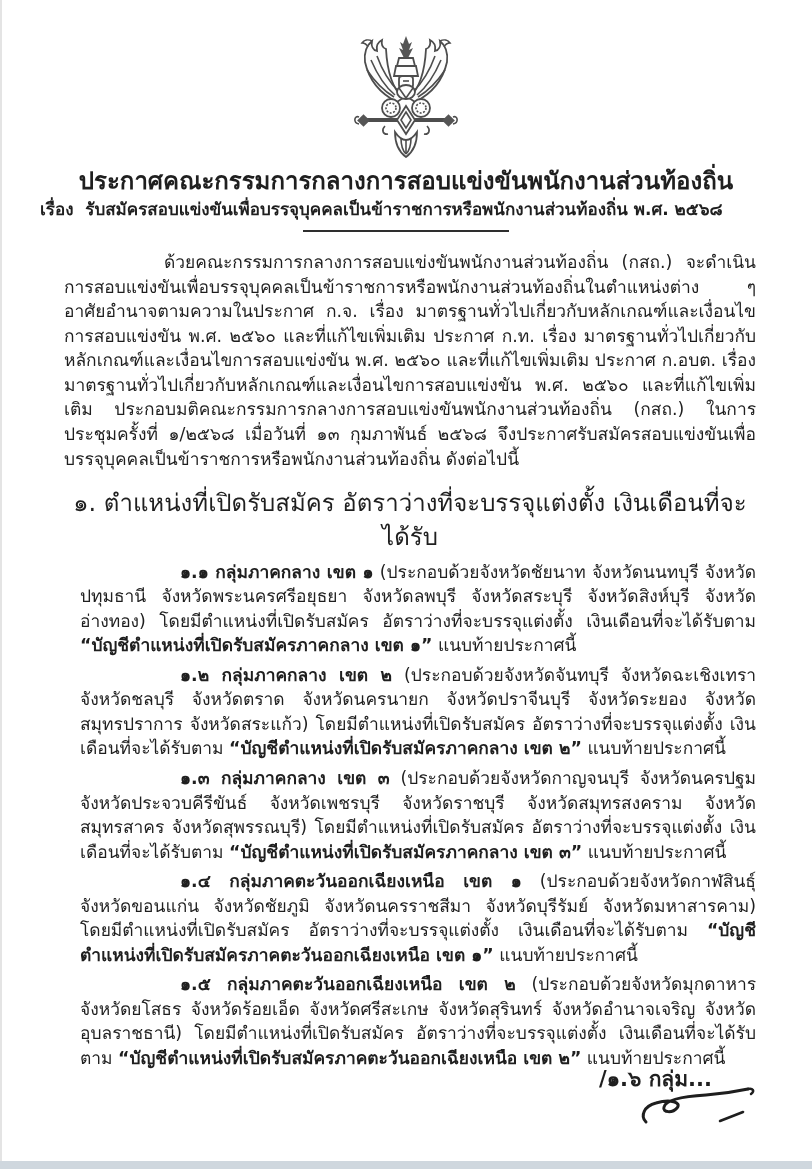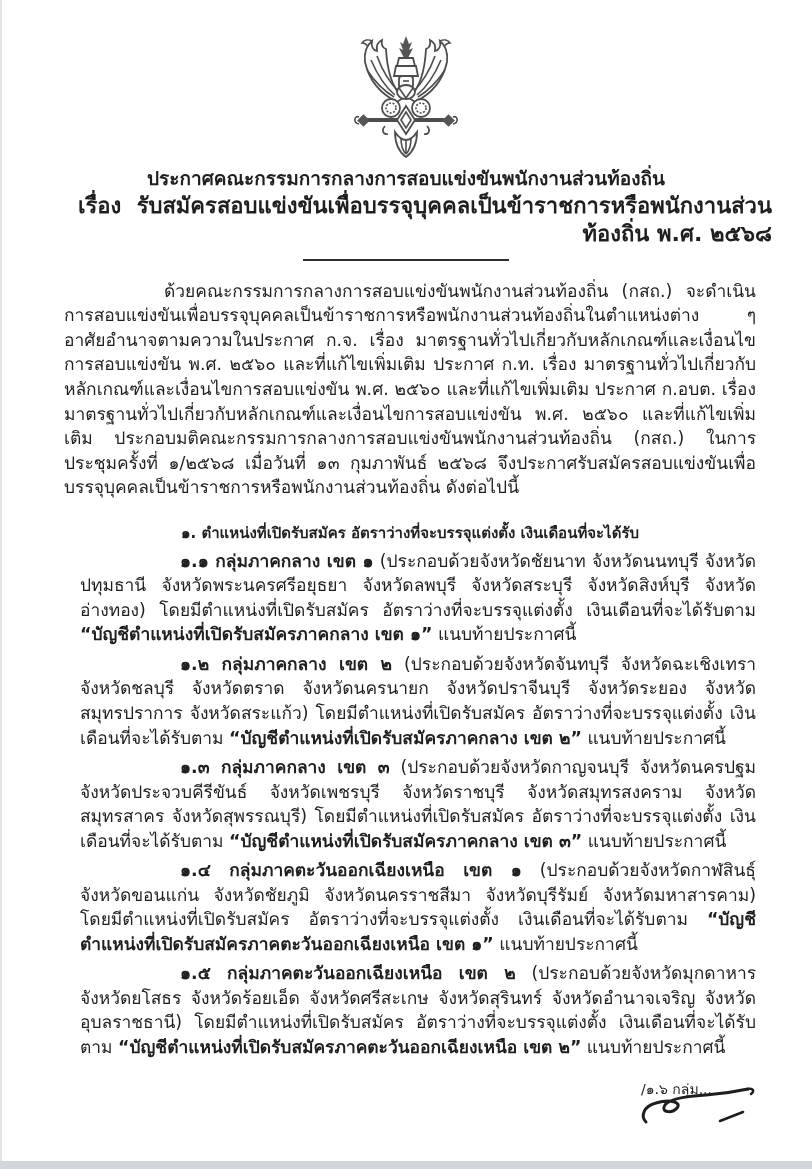--- a/index.html
+++ b/index.html
@@ -15,47 +15,47 @@
     position:absolute; left:0; top:0; width:2px; height:100%;
     background:#e4e4e4;
   }
   .scan-bottom-strip {
     position:absolute; left:0; bottom:0; width:100%; height:8px;
     background:#cfd7de;
   }
   .emblem-wrap { padding-top:34px; text-align:center; height:128px; }
   .emblem-wrap svg { display:inline-block; }
   .doc-title {
-    text-align:center; font-weight:bold; font-size:19px; line-height:1.3;
+    text-align:center; font-weight:bold; font-size:24px; line-height:1.3;
     margin:4px 70px 0 70px;
   }
   .doc-subject {
-    text-align:right; font-weight:bold; font-size:22px; line-height:1.3;
+    text-align:left; font-weight:bold; font-size:17px; line-height:1.3;
     margin:1px 40px 0 40px; white-space:pre-wrap;
   }
   .title-divider {
     width:206px; height:2px; background:#2e2e2e;
     margin:10px auto 0 auto;
   }
   .doc-body {
     margin:18px 56px 0 64px;
     font-size:17.4px; line-height:1.41;
     text-align:justify;
   }
   p.para { margin:0; text-indent:100px; }
-  p.intro-para { margin-bottom:23px; }
+  p.intro-para { margin-bottom:16px; }
   .sec-heading {
-    text-align:center; font-weight:bold; font-size:15px;
+    text-align:center; font-weight:normal; font-size:24px;
     margin:2px 0 0 0;
   }
   p.item-para { margin-top:5px;margin-left:16px; }
   .b { font-weight:bold; }
   .continuation-row {
     position:absolute; top:1062px; right:100px;
-    font-size:14px; font-weight:normal;margin-top:16px;
+    font-size:21px; font-weight:bold;
   }
   .signature-wrap {
     position:absolute; top:1086px; right:46px; width:130px; height:52px;
   }
   .line { stroke:#4d4d4d; fill:none; stroke-width:1.6; }
   .fillw { fill:#fdfdfd; stroke:#4d4d4d; stroke-width:1.8; }
   .dark { fill:#555555; stroke:none; }
 </style>
 </head>
 <body>

